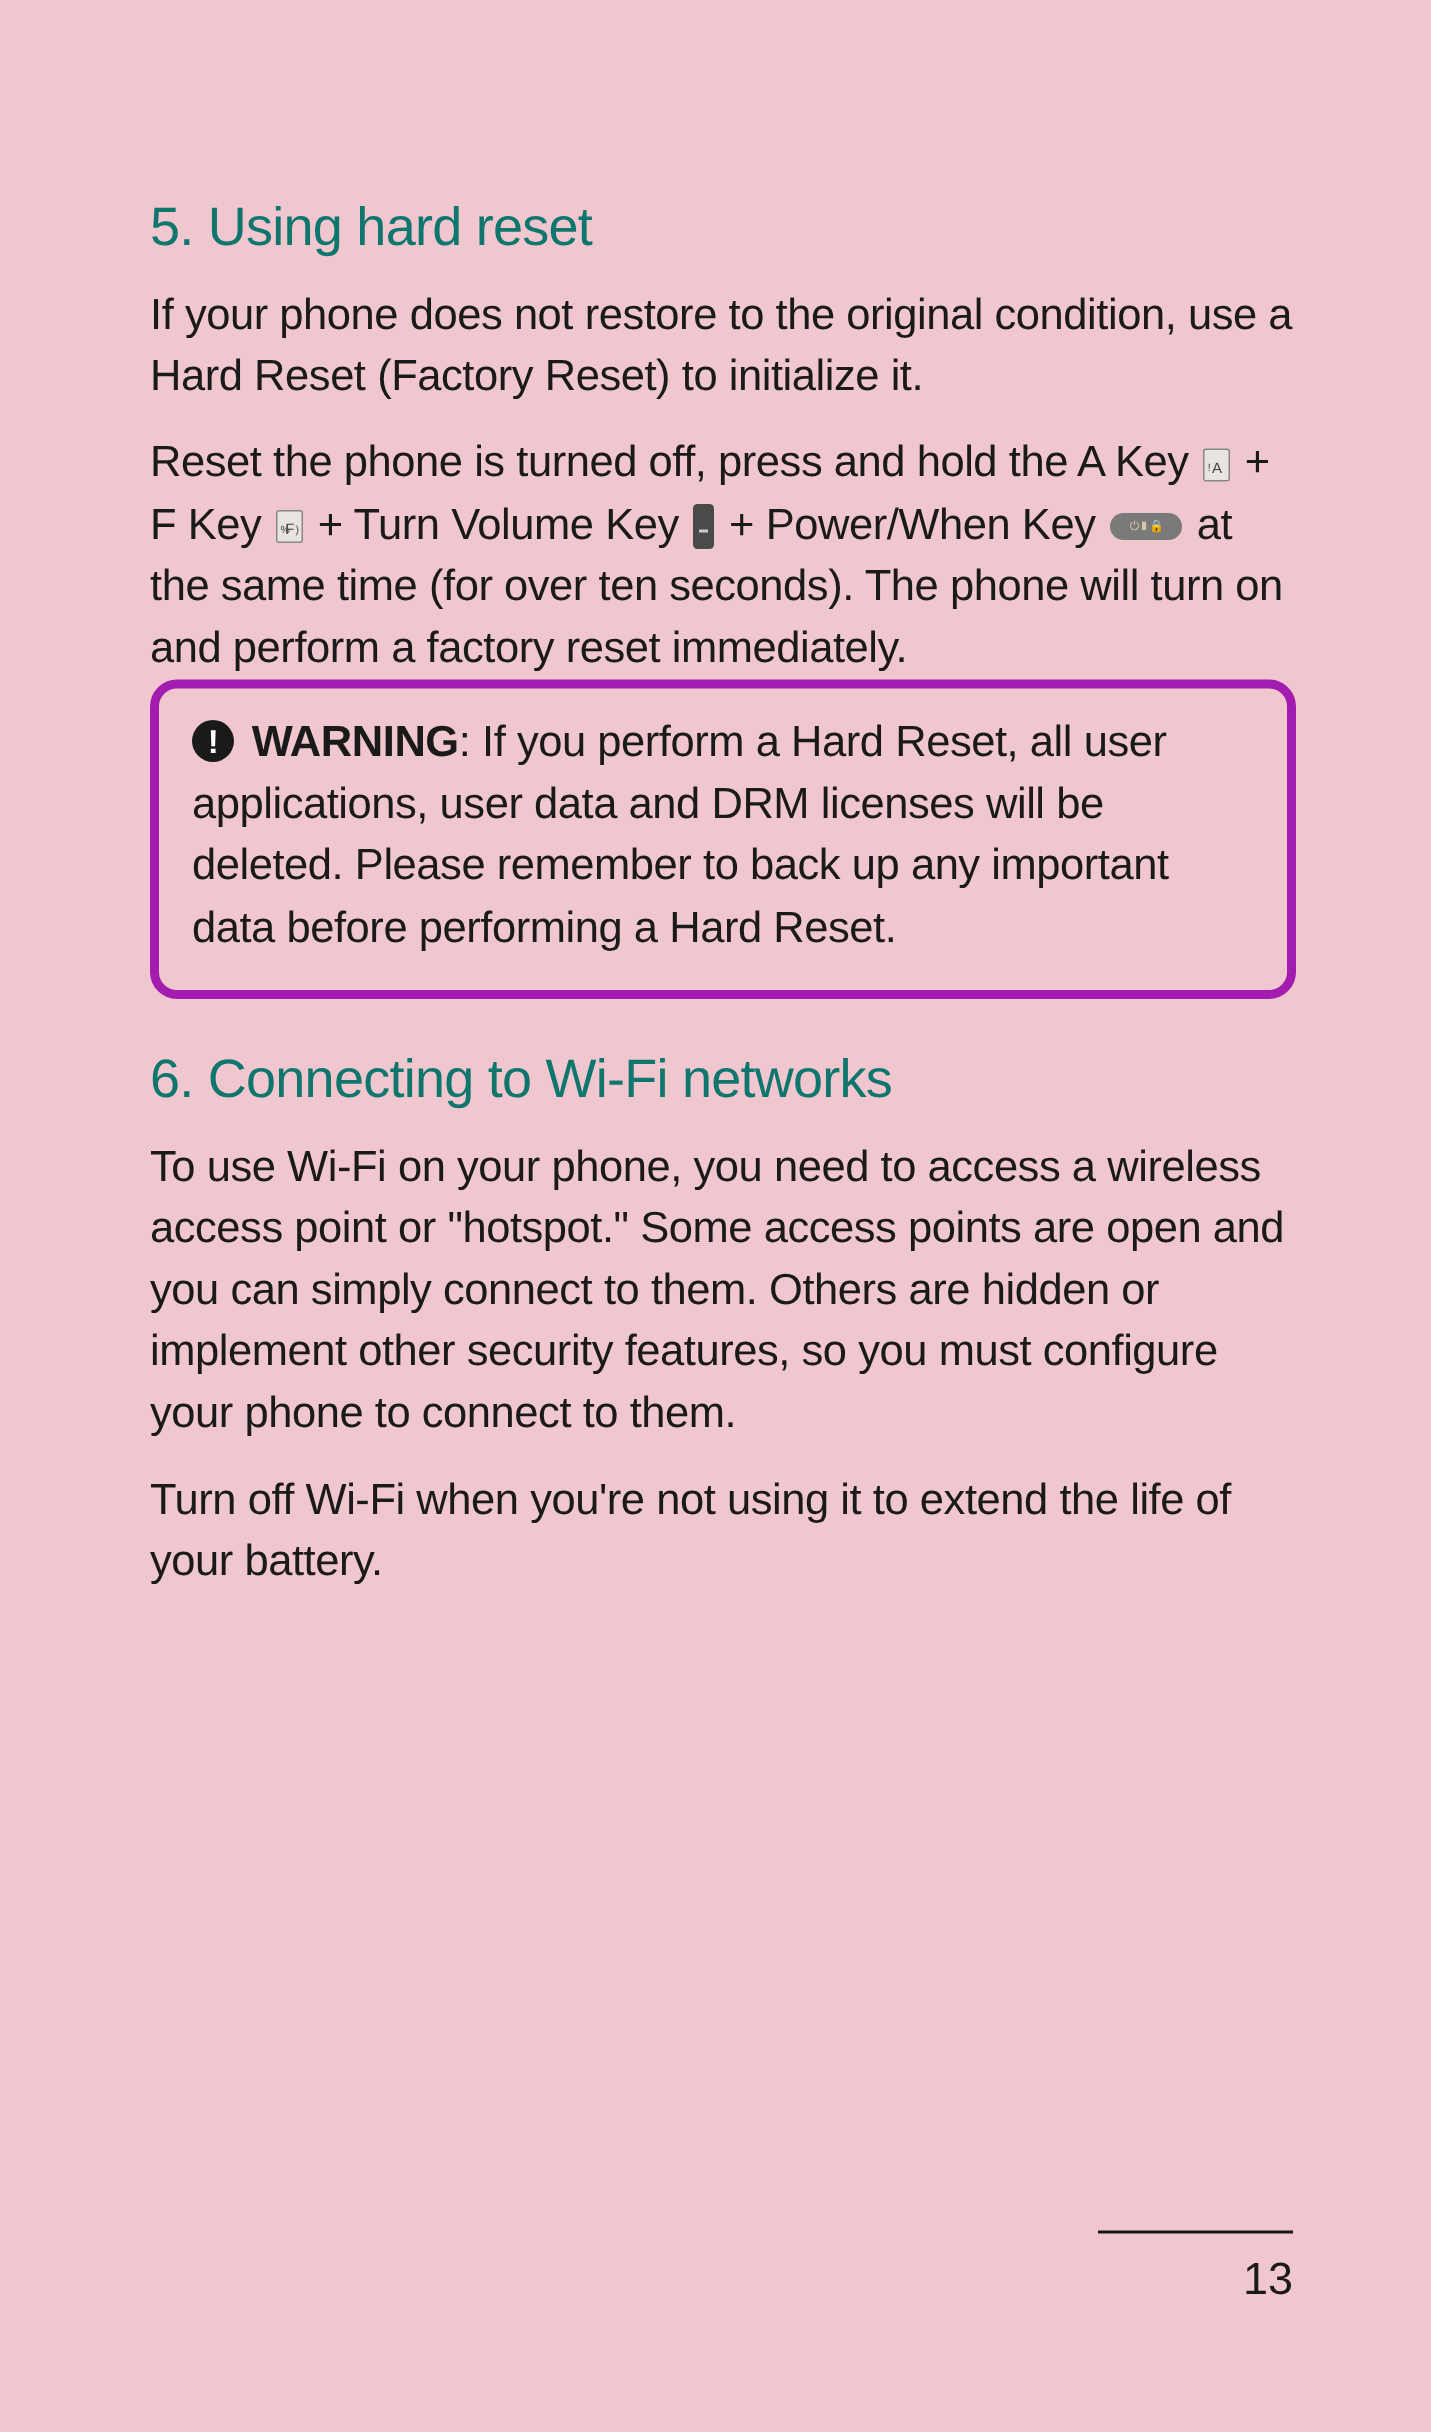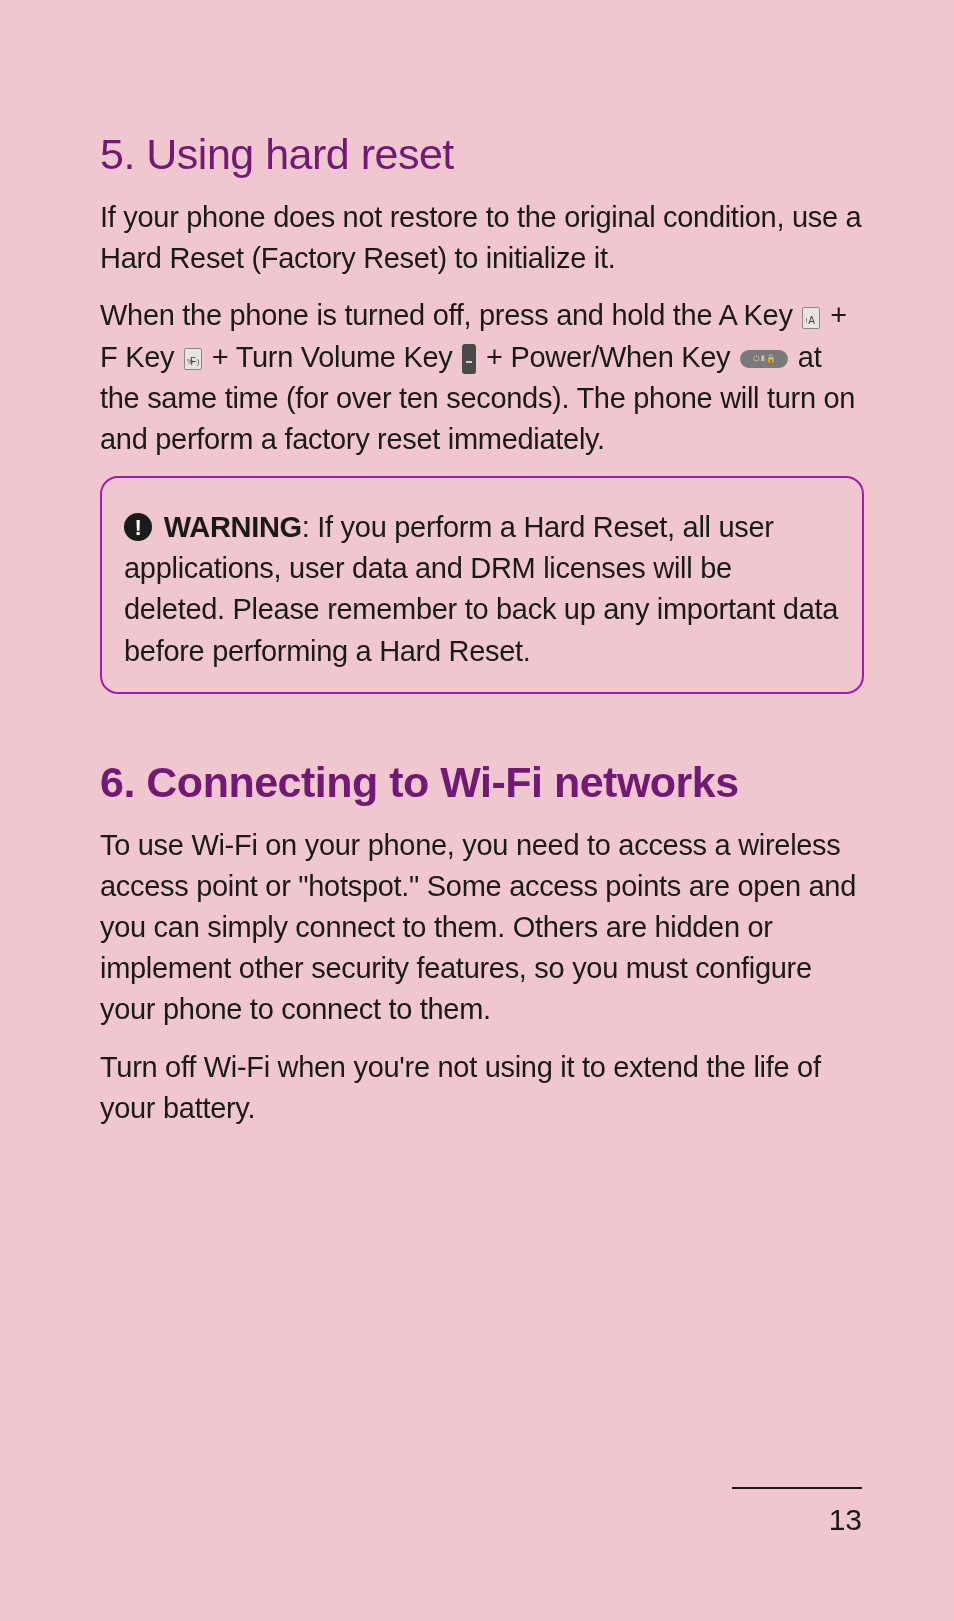--- a/index.html
+++ b/index.html
@@ -9,29 +9,28 @@
     }
     body {
       width: 954px;
       height: 1621px;
       background-color: #f0c7cf;
       font-family: Arial, Helvetica, sans-serif;
       position: relative;
       padding: 130px 90px 0 100px;
     }
     .section-heading {
-      color: #701a75;
-      font-size: 43px;
+      color: #0f766e;
+      font-size: 36px;
       font-weight: normal;
       margin-bottom: 18px;
       letter-spacing: -0.5px;
     }
     .section-heading-6 {
-      margin-top: 64px;
-      font-weight: bold;
+      margin-top: 32px;
     }
     .body-text {
       color: #1a1a1a;
       font-size: 29px;
       line-height: 1.42;
       letter-spacing: -0.3px;
       margin-top: 16px;
     }
     .key-label {
       font-weight: normal;
@@ -98,24 +97,24 @@
       left: 0;
       width: 100%;
       height: 100%;
       color: #d5c5a5;
       font-size: 8px;
       text-align: center;
       line-height: 18px;
       letter-spacing: -1px;
     }
     .warning-box {
-      border: 2px solid #a21caf;
+      border: 6px solid #a21caf;
       border-radius: 18px;
-      padding: 29px 22px 20px 22px;
-      margin-top: 16px;
+      padding: 16px 22px 20px 22px;
+      margin-top: 0;
     }
     .warning-icon {
       display: inline-flex;
       width: 28px;
       height: 28px;
       background-color: #1a1a1a;
       border-radius: 50%;
       color: white;
       font-weight: bold;
       font-size: 22px;
@@ -156,21 +155,21 @@
     }
   </style>
 </head>
 <body>
 
 <h2 class="section-heading">5. Using hard reset</h2>
 
 <p class="body-text">If your phone does not restore to the original condition, use a Hard Reset (Factory Reset) to initialize it.</p>
 
 <p class="body-text">
-  <span>When the phone is turned off, press and hold the </span><span class="key-label">A Key</span>
+  <span>Reset the phone is turned off, press and hold the </span><span class="key-label">A Key</span>
   <span class="key-icon key-icon-letter" data-corner="!" data-corner2="">A</span><span> + </span><span class="key-label">F Key</span>
   <span class="key-icon key-icon-letter" data-corner="%" data-corner2=")">F</span><span> + </span><span class="key-label">Turn Volume Key</span>
   <span class="key-icon key-icon-volume"></span><span> + </span><span class="key-label">Power/When Key</span>
   <span class="key-icon key-icon-power"></span><span> at the same time (for over ten seconds). The phone will turn on and perform a factory reset immediately.</span>
 </p>
 
 <div class="warning-box">
   <p class="warning-text">
     <span class="warning-icon">!</span>
     <span class="warning-label">WARNING</span><span>: If you perform a Hard Reset, all user applications, user data and DRM licenses will be deleted. Please remember to back up any important data before performing a Hard Reset.</span>

